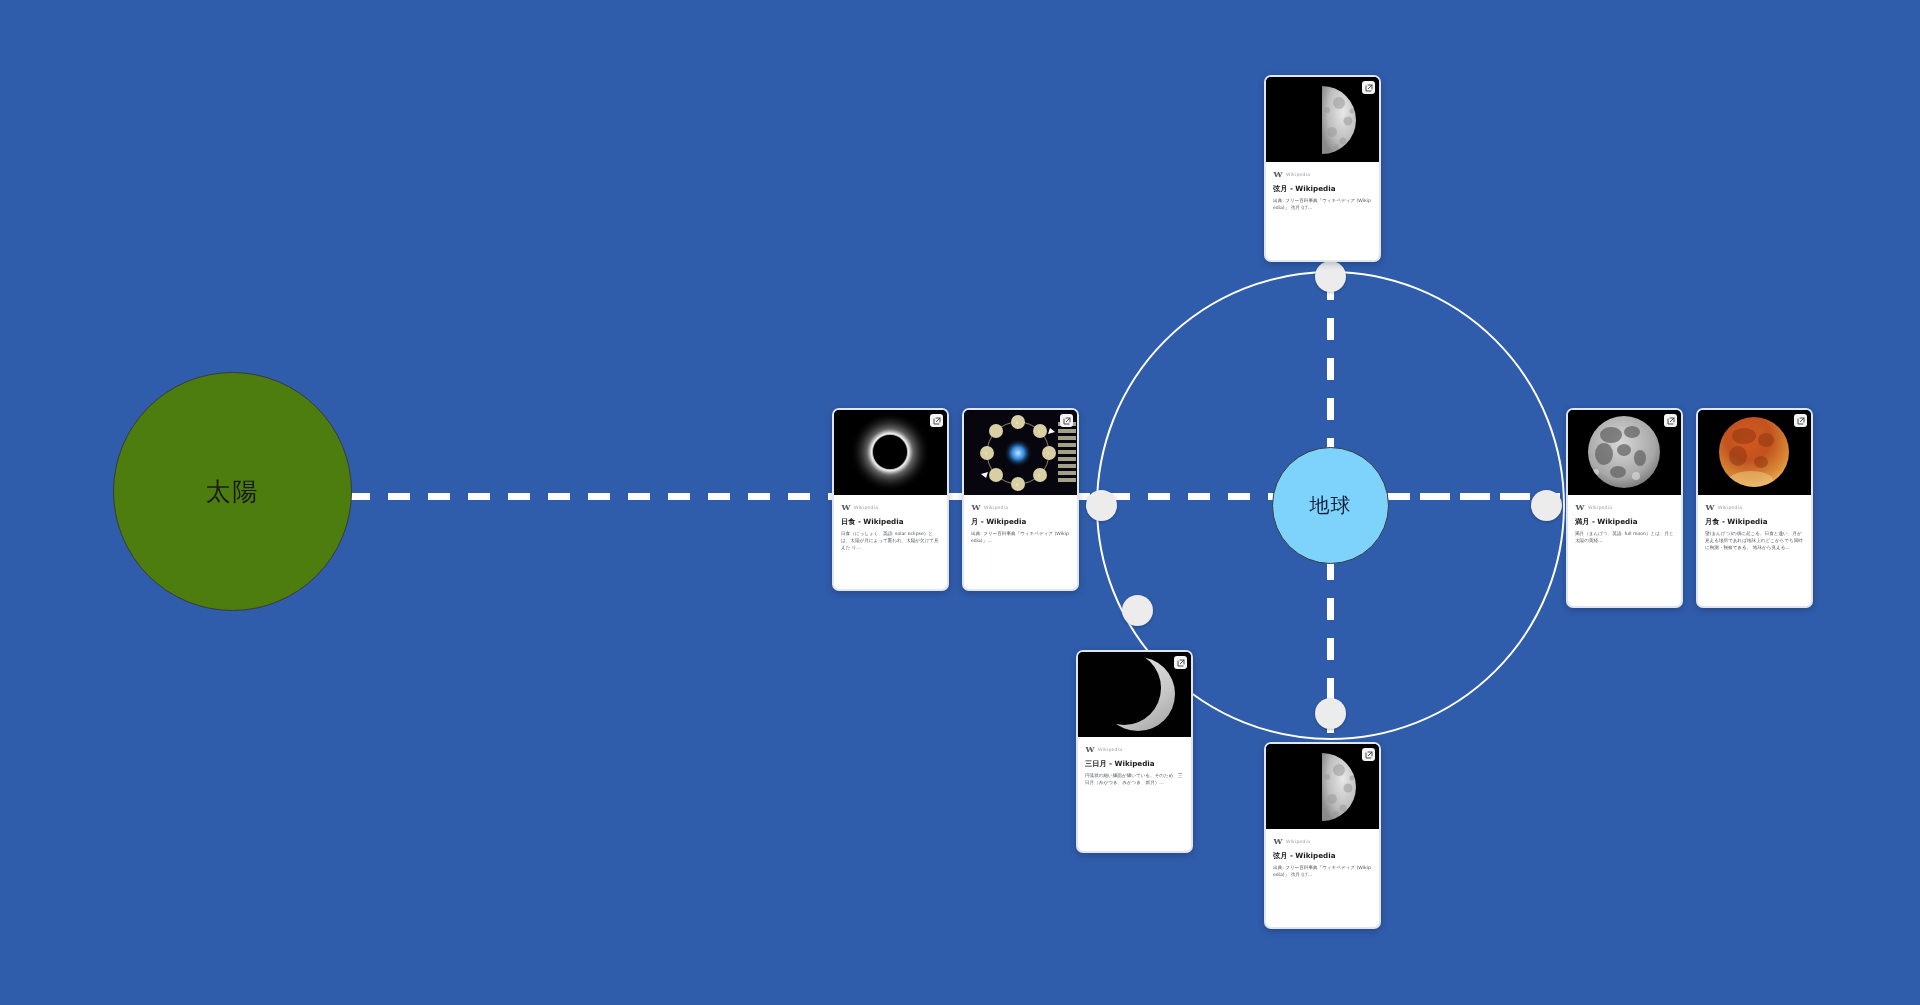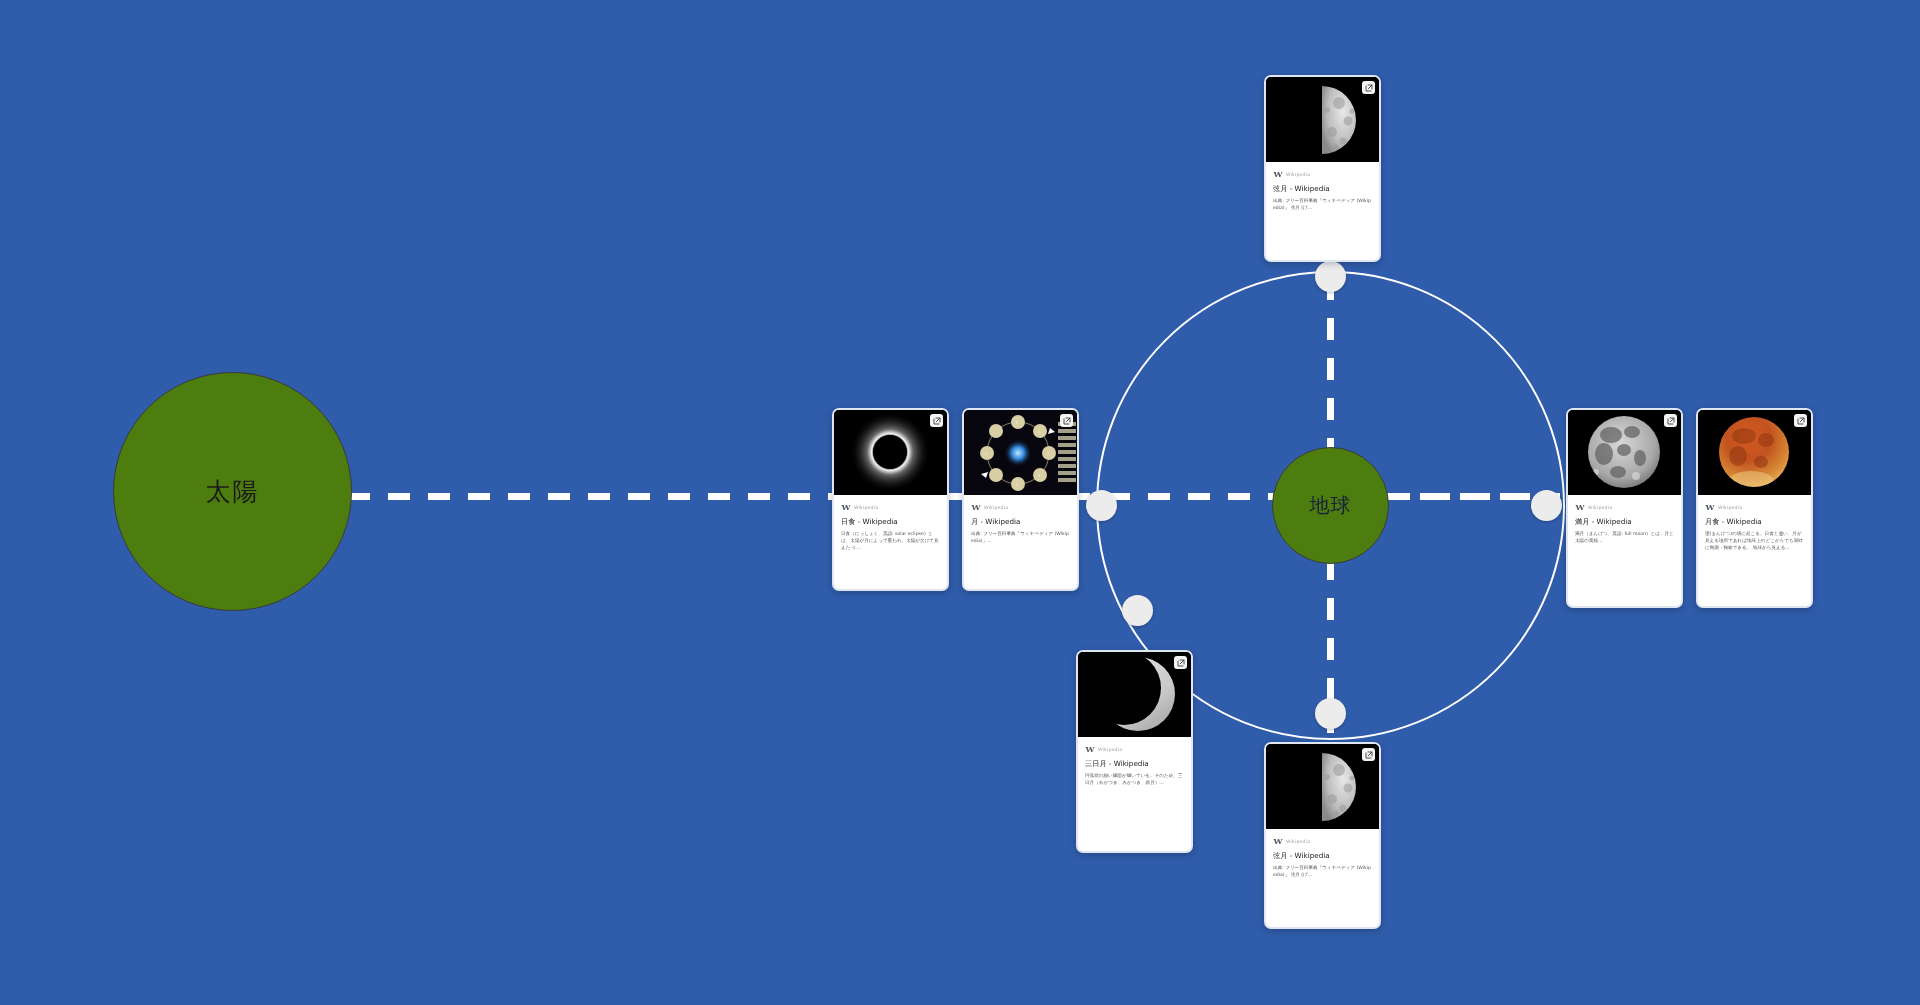--- a/index.html
+++ b/index.html
@@ -39,21 +39,21 @@
   #sun .body-label {
     font-size: 25px;
     color: #1a1a1a;
     letter-spacing: 2px;
   }
   #earth {
     left: 1272px;
     top: 447px;
     width: 117px;
     height: 117px;
-    background: #4d7c0f;
+    background: #7dd3fc;
     border: 1px solid #3a3a3a;
     z-index: 6;
   }
   #earth .body-label {
     font-size: 20px;
     color: #16213d;
     letter-spacing: 1px;
   }
 
   
@@ -163,21 +163,21 @@
     color: #555a60;
     line-height: 1;
   }
   .fav-name {
     font-size: 4.6px;
     color: #9aa0a6;
     letter-spacing: 0.2px;
   }
   .card-title {
     font-size: 7.2px;
-    font-weight: 400;
+    font-weight: 700;
     color: #1a1a1a;
     line-height: 1.25;
     margin-bottom: 4px;
   }
   .card-desc {
     font-size: 4.6px;
     color: #4c5157;
     line-height: 1.55;
     word-break: break-all;
   }

